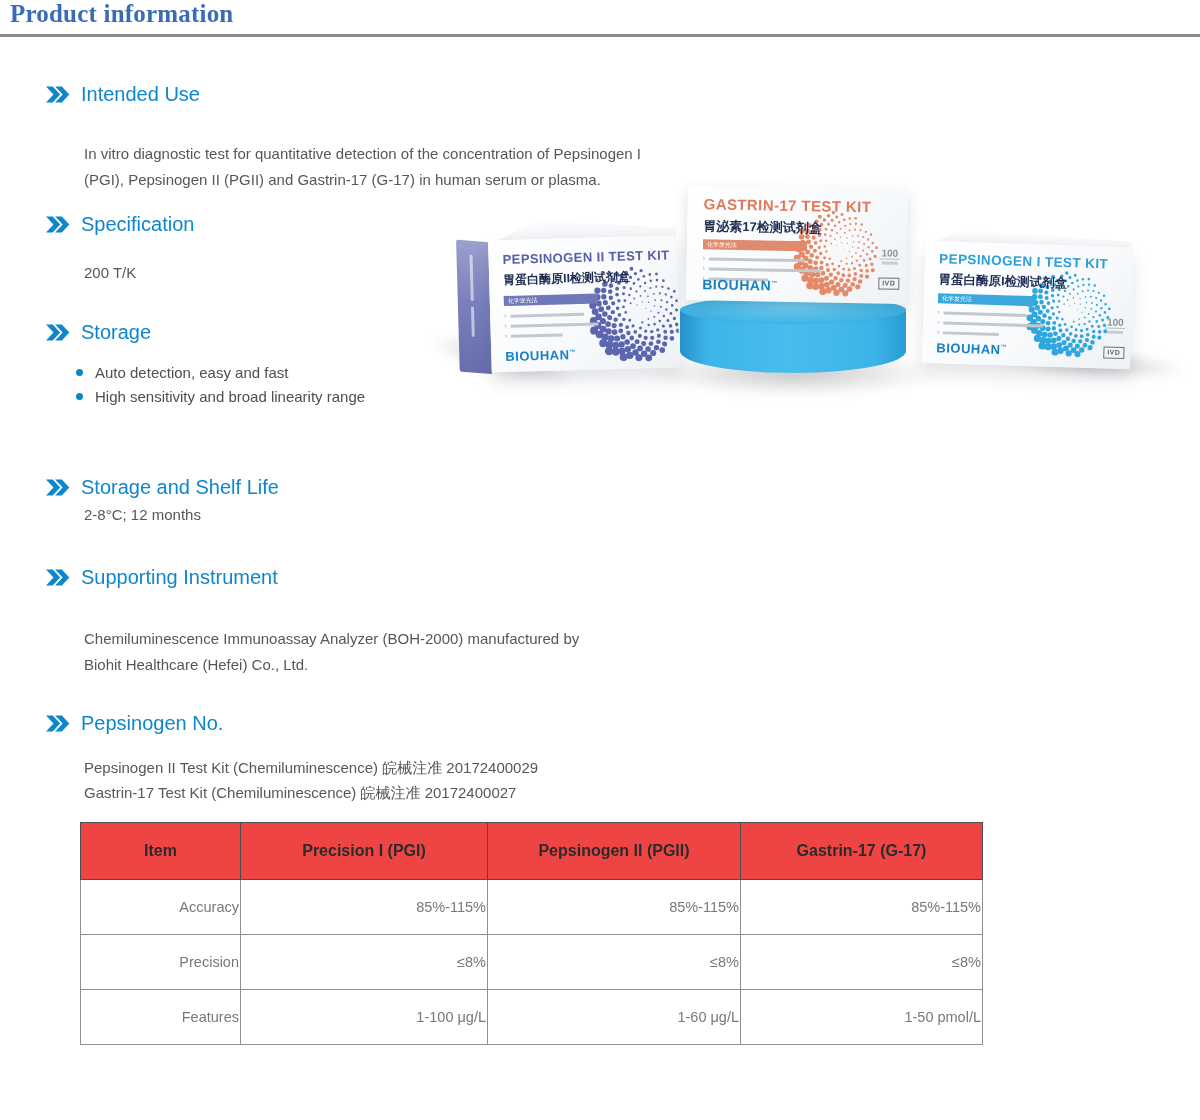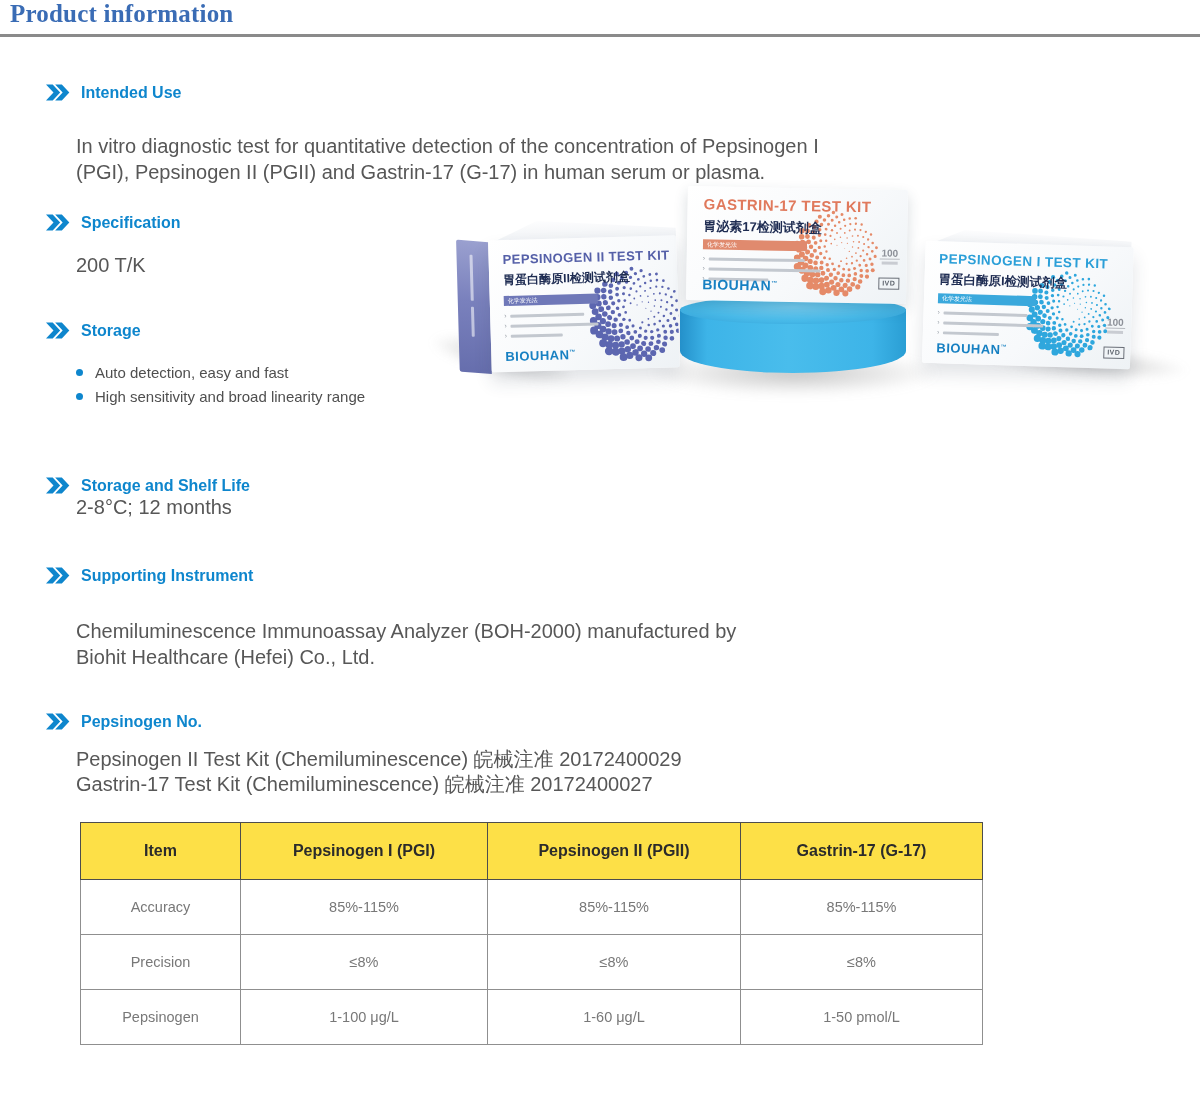--- a/index.html
+++ b/index.html
@@ -8,47 +8,47 @@
     font-family:"Liberation Sans", sans-serif;overflow:hidden;
   }
   
   .page-title{
     position:absolute;left:10px;top:0px;font-family:"Liberation Serif", serif;
     font-size:25px;font-weight:bold;color:#3a6cb5;margin:0;letter-spacing:.2px;
   }
   .title-rule{position:absolute;left:0;top:34px;width:1200px;height:3px;background:#8a8a8a;}
   
   .sec{position:absolute;left:46px;display:flex;align-items:center;gap:10px;}
-  .sec h2{margin:0;font-size:16px;font-weight:bold;color:#0e86cd;}
+  .sec h2{margin:0;font-size:20px;font-weight:normal;color:#0e86cd;}
   .chev{flex:0 0 auto;display:block;}
   #sec-intended{top:83px}
   #sec-spec{top:213px}
   #sec-features{top:321px}
   #sec-storage{top:476px}
   #sec-instrument{top:566px}
   #sec-cert{top:712px}
-  .body{position:absolute;left:76px;font-size:20px;color:#575757;line-height:26px;margin:0;}
+  .body{position:absolute;left:76px;font-size:15px;color:#575757;line-height:26px;margin:8px;}
   #p-intended{top:133px}
   #p-spec{top:252px}
   #p-storage{top:494px}
   #p-instrument{top:618px}
   #p-cert{top:747px;line-height:25px}
   
   .feat{position:absolute;left:76px;top:360px;list-style:none;margin:0;padding:0;}
   .feat li{display:flex;align-items:center;gap:12px;height:24px;font-size:15px;color:#4f4f4f;}
   .feat .dot{width:7px;height:7px;border-radius:50%;background:#0e86cd;flex:0 0 auto;}
   
   .spec-table{position:absolute;left:80px;top:822px;border-collapse:collapse;table-layout:fixed;width:902px;}
   .spec-table th{
-    background:#fde047;border:1px solid #4d4d4d;height:54px;
+    background:#ef4444;border:1px solid #4d4d4d;height:54px;
     font-size:16px;font-weight:600;color:#2b2b2b;text-align:center;margin-top:26px;
   }
   .spec-table td{
     border:1px solid #8f8f8f;height:52px;background:transparent;
-    font-size:14.5px;color:#787878;text-align:center;
+    font-size:14.5px;color:#787878;text-align:right;
   }
   
   .stage{position:absolute;left:440px;top:170px;width:760px;height:300px;}
   .stage *{box-sizing:border-box;}
   .shadow{position:absolute;background:radial-gradient(ellipse at center, rgba(120,120,120,.42), rgba(120,120,120,0) 70%);filter:blur(4px);border-radius:50%;}
   .sh-left{left:-12px;top:172px;width:150px;height:34px;transform:rotate(14deg);}
   .sh-cyl{left:206px;top:180px;width:296px;height:46px;filter:blur(5px);}
   .sh-right{left:540px;top:178px;width:210px;height:30px;transform:rotate(4deg);}
   .cyl-top{position:absolute;left:240px;top:126px;width:226px;height:28px;border-radius:50%;
     background:radial-gradient(ellipse at 50% 40%, #74cdf1 0%, #49bbea 55%, #2f9fd6 100%);}
@@ -153,40 +153,40 @@
 <table class="spec-table">
   <colgroup>
       <col style="width:160px">
       <col style="width:247px">
       <col style="width:253px">
       <col style="width:242px">
     </colgroup>
   <thead>
     <tr>
       <th>Item</th>
-      <th>Pepsinogen I (PGI)</th>
+      <th>Precision I (PGI)</th>
       <th>Pepsinogen II (PGII)</th>
       <th>Gastrin-17 (G-17)</th>
     </tr>
   </thead>
   <tbody>
     <tr>
       <td>Accuracy</td>
       <td>85%-115%</td>
       <td>85%-115%</td>
       <td>85%-115%</td>
     </tr>
     <tr>
       <td>Precision</td>
       <td>≤8%</td>
       <td>≤8%</td>
       <td>≤8%</td>
     </tr>
     <tr>
-      <td>Pepsinogen</td>
+      <td>Features</td>
       <td>1-100 μg/L</td>
       <td>1-60 μg/L</td>
       <td>1-50 pmol/L</td>
     </tr>
   </tbody>
 </table>
 
 <div class="stage">
 
   <div class="shadow sh-left"></div>

